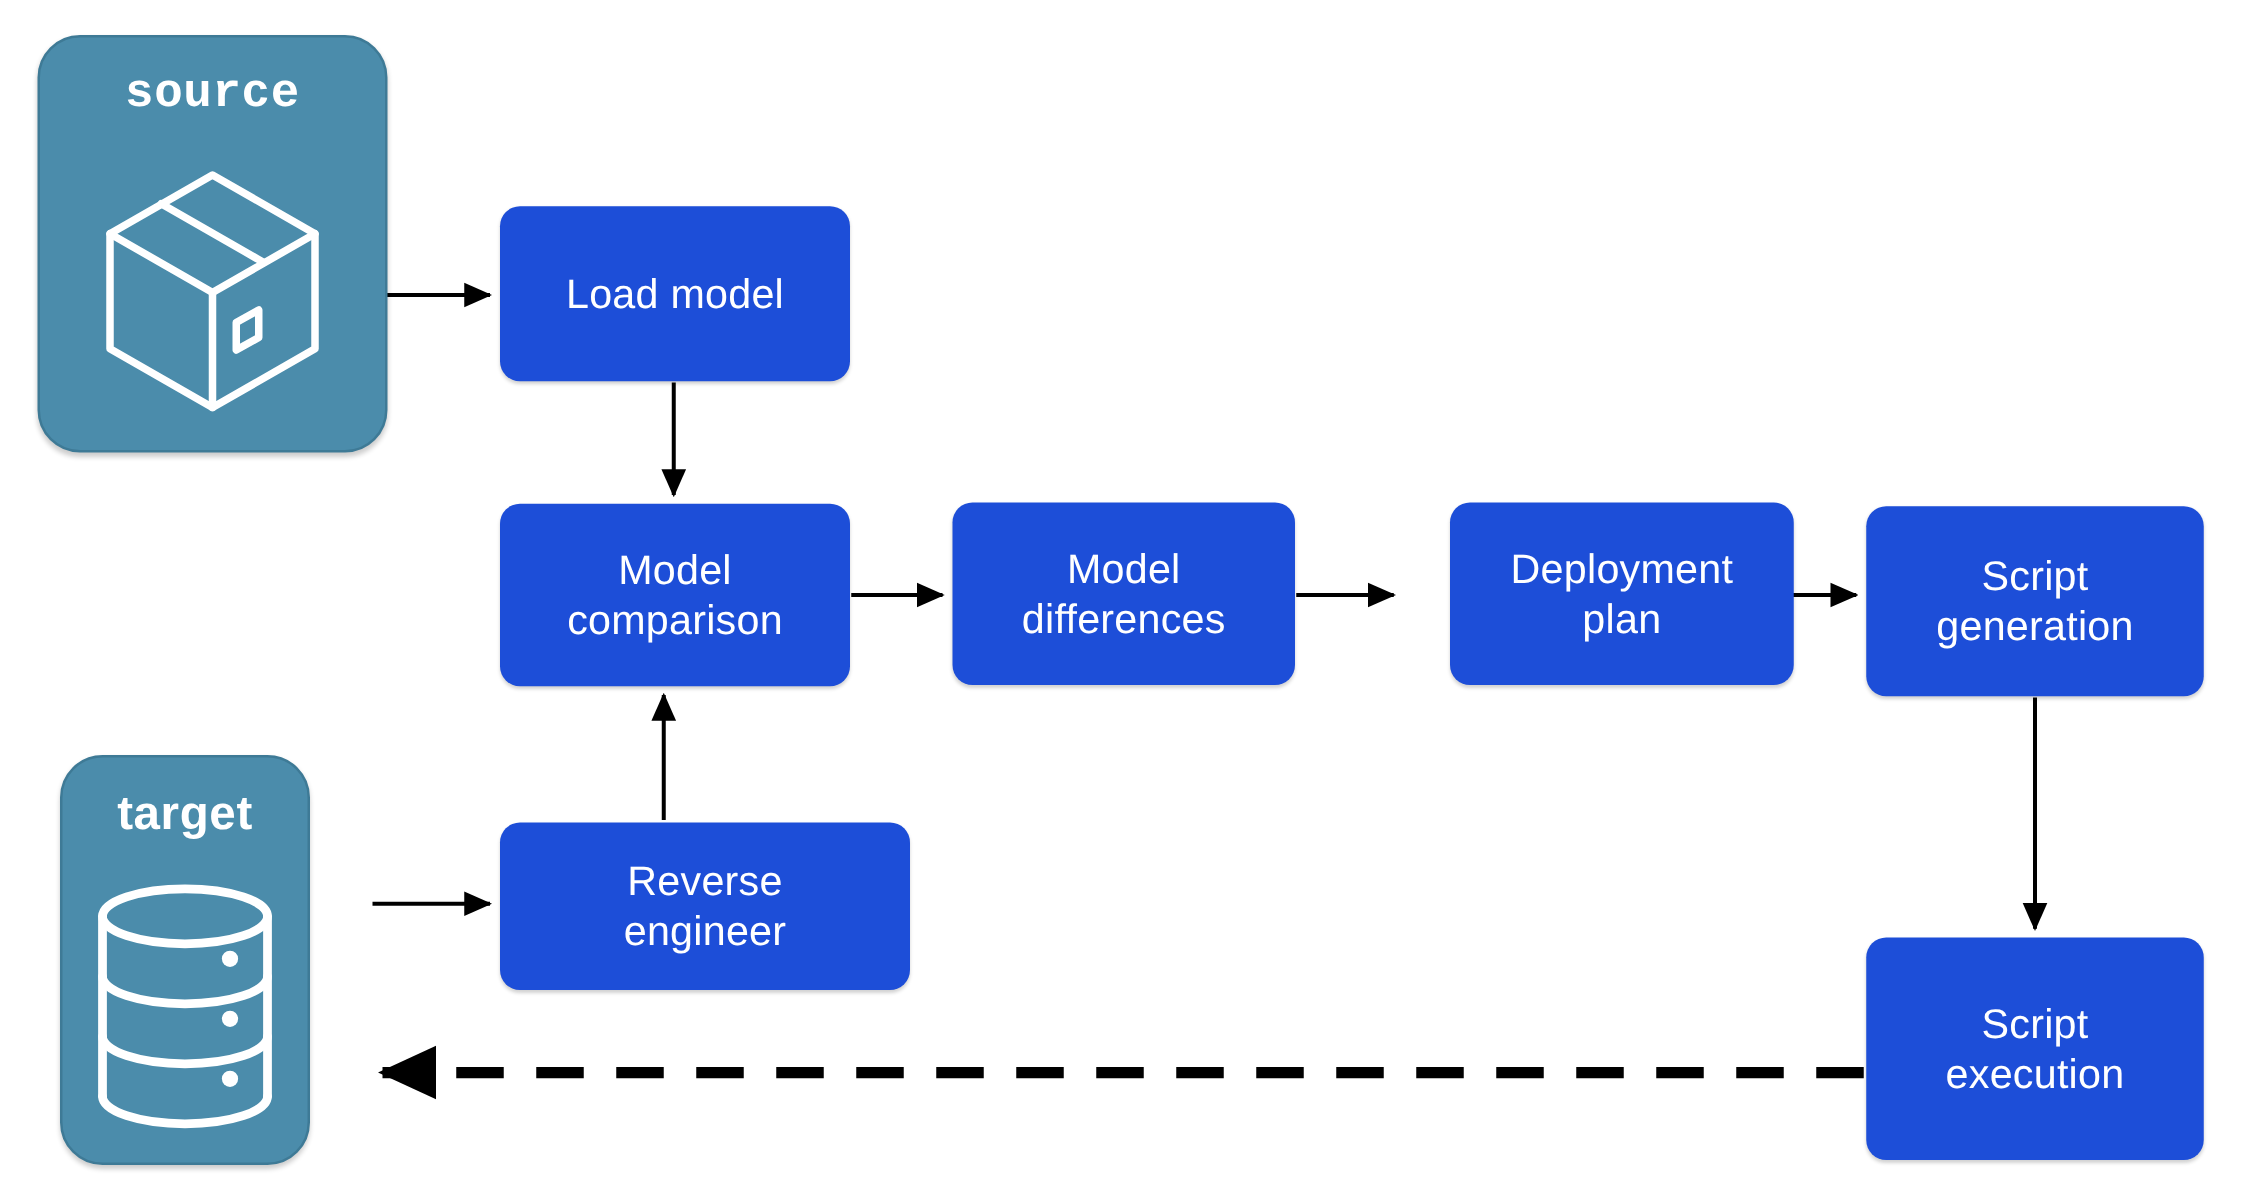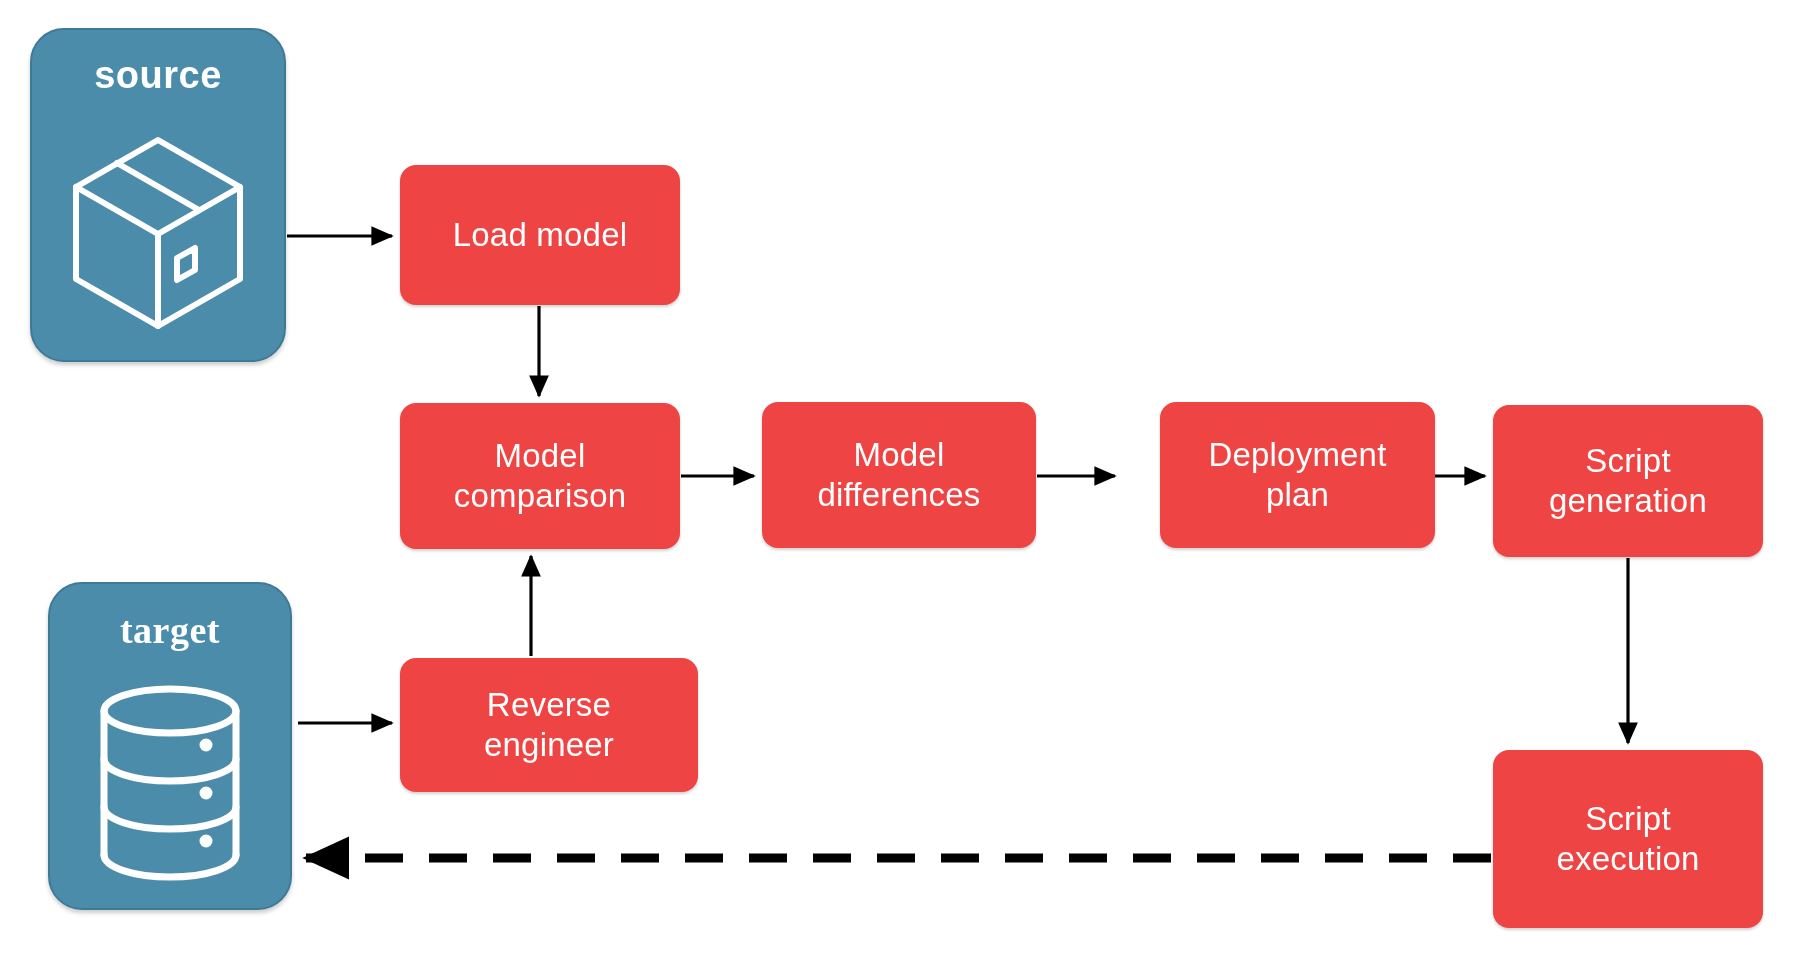--- a/index.html
+++ b/index.html
@@ -32,21 +32,21 @@
     display: flex;
     flex-direction: column;
     align-items: center;
     justify-content: center;
     text-align: center;
     color: #ffffff;
     z-index: 2;
   }
   
   .proc {
-    background: #ef4444;
+    background: #1d4ed8;
     border-radius: 16px;
     font-size: 33px;
     line-height: 1.22;
     font-weight: 400;
     letter-spacing: 0.2px;
     box-shadow: 0 2px 3px rgba(0,0,0,0.18);
   }
   .proc .label {
     padding: 0 8px;
     white-space: pre-line;
@@ -104,40 +104,40 @@
 
     <line x1="1628" y1="558" x2="1628" y2="743" stroke="#000000" stroke-width="3.2" marker-end="url(#arrowSolid)"></line>
 
     <line x1="298" y1="723" x2="392" y2="723" stroke="#000000" stroke-width="3.2" marker-end="url(#arrowSolid)"></line>
 
     <line x1="531" y1="656" x2="531" y2="556" stroke="#000000" stroke-width="3.2" marker-end="url(#arrowSolid)"></line>
 
     <line x1="1491" y1="858" x2="306" y2="858" stroke="#000000" stroke-width="9" stroke-dasharray="38 26" marker-end="url(#arrowThick)"></line>
   </svg>
 
-  <div class="node endpoint" style="left:30px; top:28px; width:256px; height:334px;">
+  <div class="node endpoint" style="left:30px; top:28px; width:280px; height:334px;font-family:Liberation Mono, monospace;">
     <div class="ep-title">source</div>
     <div class="ep-icon">
       <svg width="182" height="196" viewBox="0 0 182 196" xmlns="http://www.w3.org/2000/svg">
         <g fill="none" stroke="#ffffff" stroke-width="6" stroke-linejoin="round" stroke-linecap="round">
 
           <path d="M91 6 L173 53 L173 145 L91 192 L9 145 L9 53 Z"></path>
 
           <path d="M9 53 L91 100 L173 53"></path>
           <path d="M91 100 L91 192"></path>
 
           <path d="M50 29 L132 76"></path>
 
           <path d="M110 124 L128 114 L128 136 L110 146 Z"></path>
         </g>
       </svg>
     </div>
   </div>
 
-  <div class="node endpoint" style="left:48px; top:582px; width:244px; height:328px;font-family:Liberation Serif, serif;">
+  <div class="node endpoint" style="left:48px; top:604px; width:200px; height:328px;">
     <div class="ep-title">target</div>
     <div class="ep-icon">
       <svg width="160" height="200" viewBox="0 0 160 200" xmlns="http://www.w3.org/2000/svg">
         <g fill="none" stroke="#ffffff" stroke-width="7" stroke-linejoin="round" stroke-linecap="round">
           <ellipse cx="80" cy="28" rx="66" ry="22"></ellipse>
           <path d="M14 28 L14 172"></path>
           <path d="M146 28 L146 172"></path>
           <path d="M14 172 A66 22 0 0 0 146 172"></path>
           <path d="M14 76 A66 22 0 0 0 146 76"></path>
           <path d="M14 124 A66 22 0 0 0 146 124"></path>
@@ -168,21 +168,21 @@
   <div class="node proc" style="left:1160px; top:402px; width:275px; height:146px;">
     <span class="label">Deployment
 plan</span>
   </div>
 
   <div class="node proc" style="left:1493px; top:405px; width:270px; height:152px;">
     <span class="label">Script
 generation</span>
   </div>
 
-  <div class="node proc" style="left:400px; top:658px; width:298px; height:134px;align-items:center;">
+  <div class="node proc" style="left:400px; top:658px; width:328px; height:134px;align-items:center;">
     <span class="label">Reverse
 engineer</span>
   </div>
 
   <div class="node proc" style="left:1493px; top:750px; width:270px; height:178px;">
     <span class="label">Script
 execution</span>
   </div>
 
 </div>

